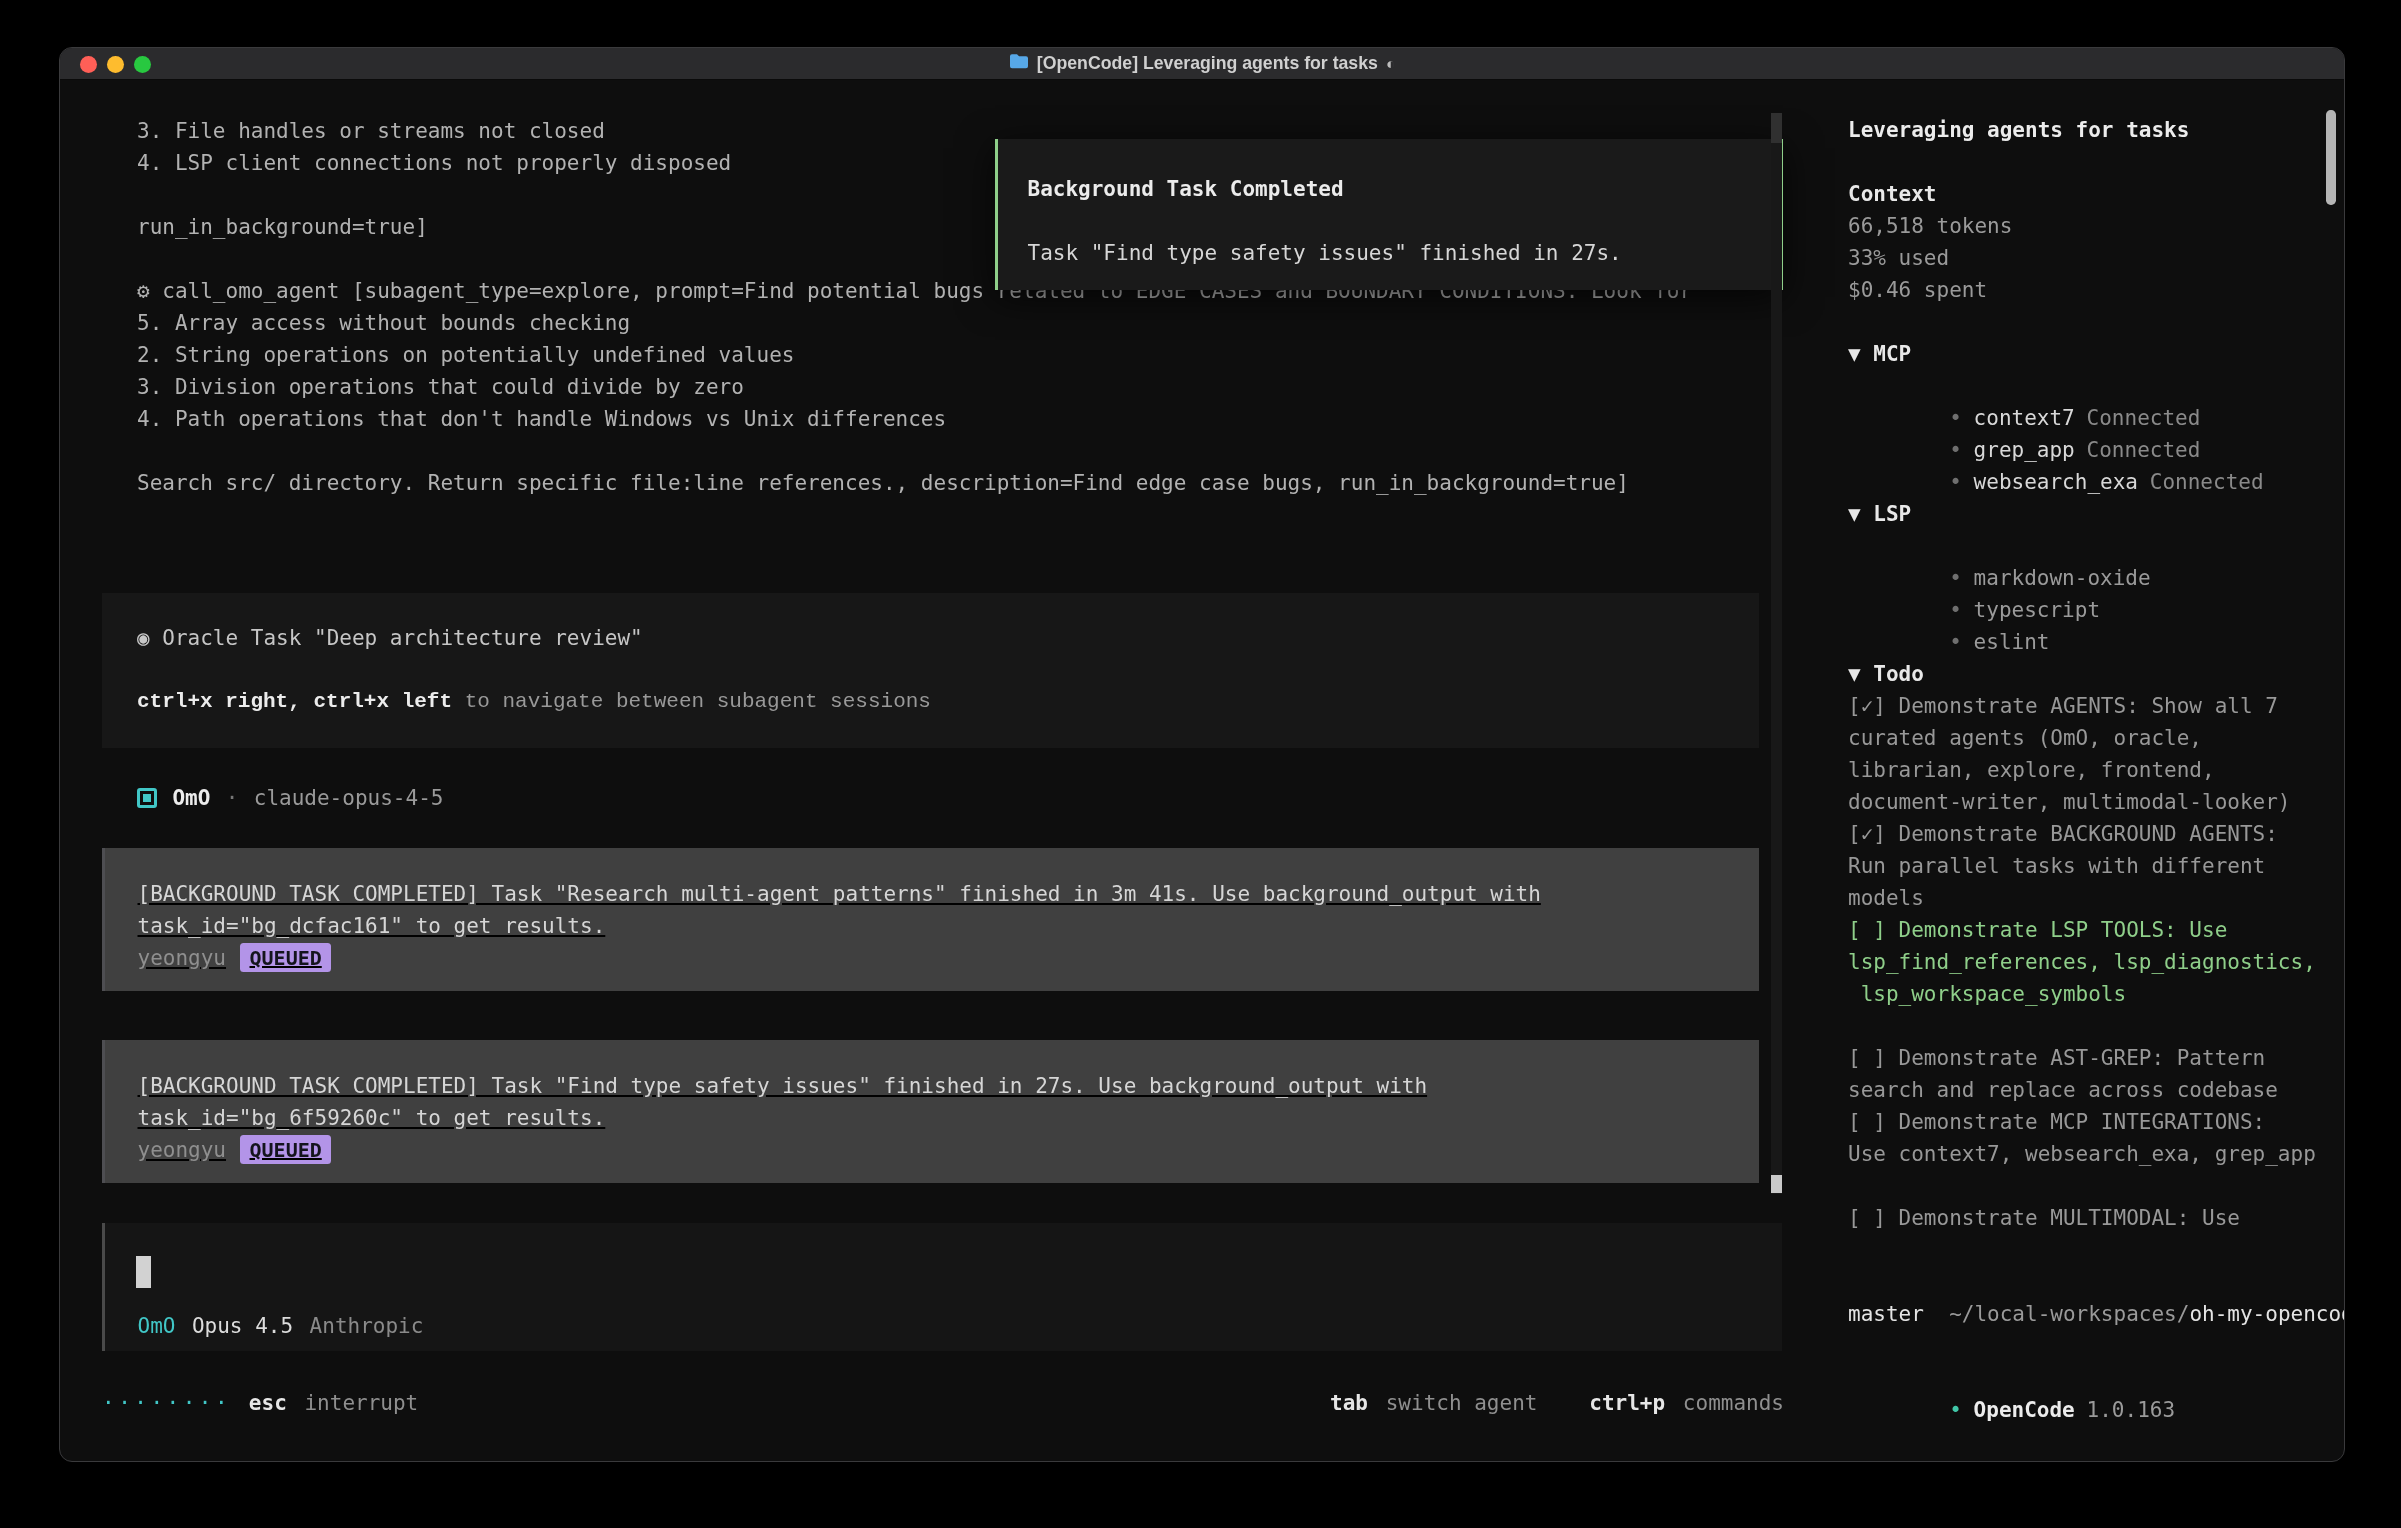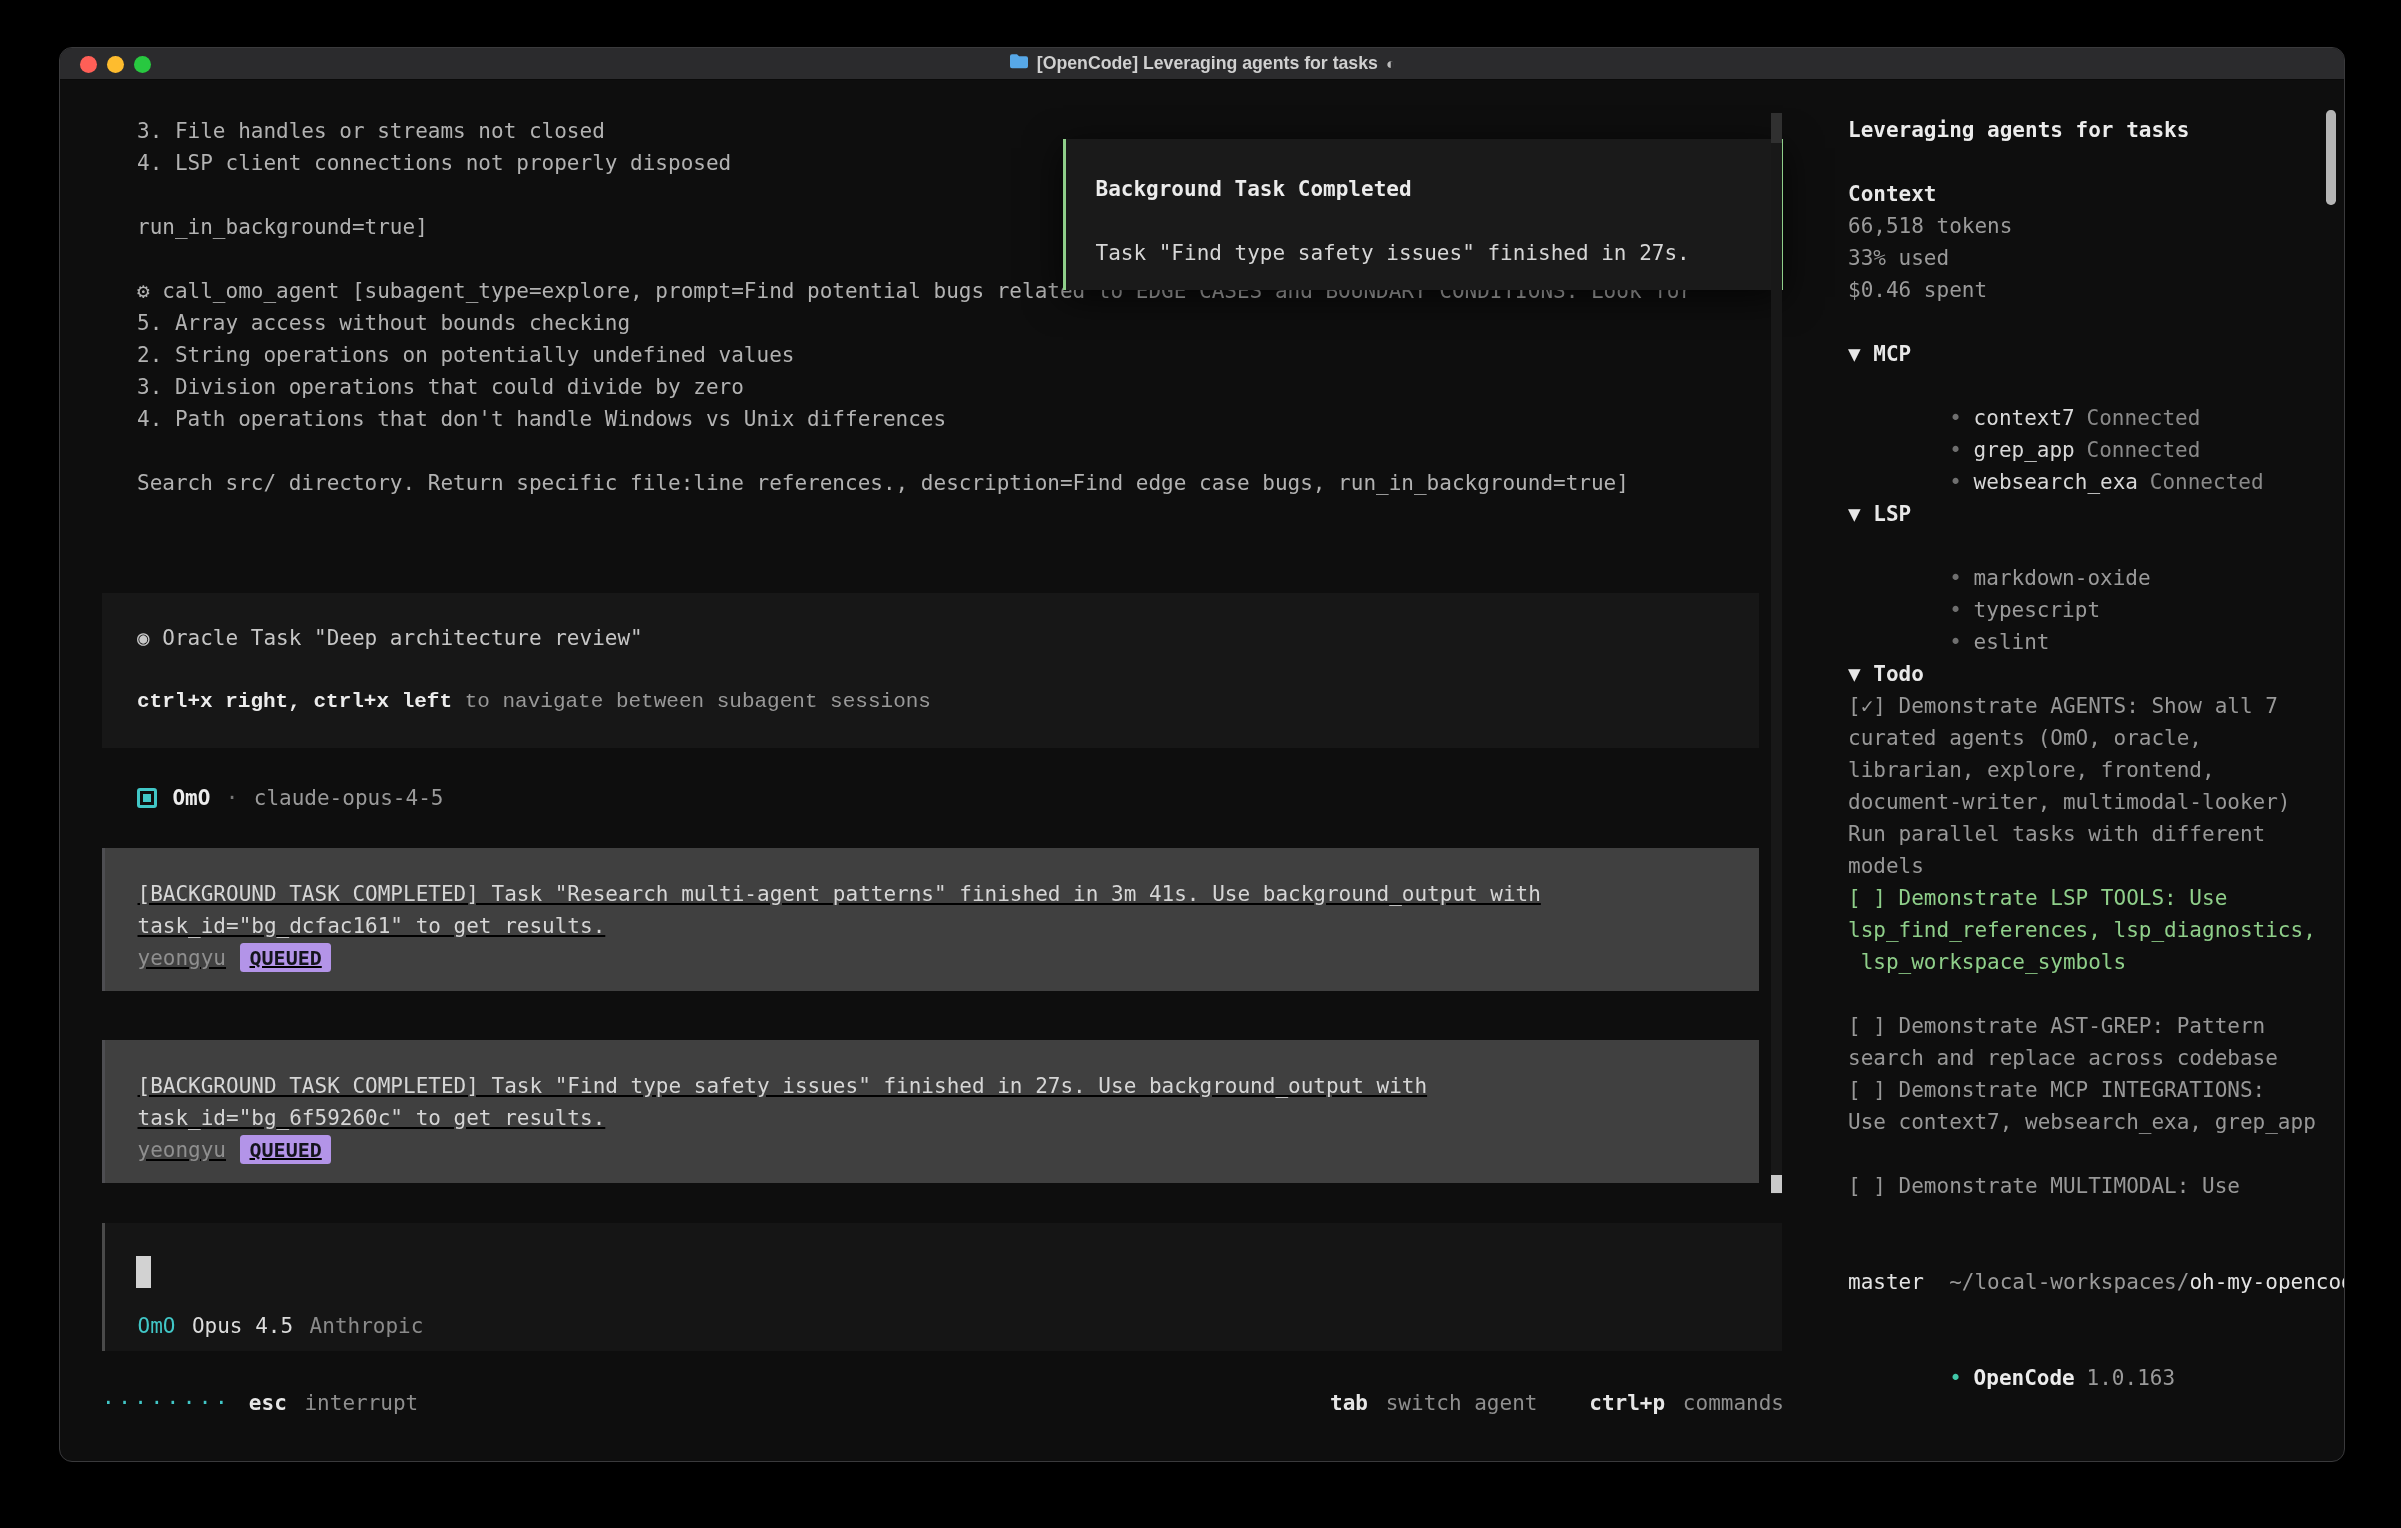--- a/index.html
+++ b/index.html
@@ -19,21 +19,21 @@
     font-family:"Liberation Sans",sans-serif; font-size:17.7px; font-weight:bold; }
   .wtitle .suffix { font-weight:normal; color:#bdbdbd; font-size:15.4px; }
 
   .content { display:flex; height:1382px; }
 
   
   .main { flex:1; position:relative; font-size:21px; line-height:32px; }
   .t-line { height:32px; white-space:pre; color:#b2b2b2; }
   .scrollback { position:absolute; left:77px; top:35px; }
 
-  .notification { position:absolute; top:59px; right:32px; width:720px; background:#1a1a1a;
+  .notification { position:absolute; top:59px; right:32px; width:788px; background:#1a1a1a;
     border-left:3px solid #8fcf8a; border-right:3px solid #8fcf8a;
     padding:34px 23.6px 21px 29.5px; box-shadow:0 8.3px 35px rgba(0,0,0,.7); }
   .notif-title { height:32px; color:#ececec; font-weight:bold; white-space:pre; }
   .notif-body { height:32px; color:#d6d6d6; margin-top:32px; white-space:pre; }
 
   .oracle { position:absolute; left:42px; top:513px; width:1657px; height:155px;
     background:#171717; padding:29px 0 0 35px; }
   .oracle-title { height:32px; color:#c6c6c6; white-space:pre; }
   .oracle-hint { height:32px; margin-top:32px; color:#999; white-space:pre;font-family:Liberation Mono, monospace; }
   .oracle-hint .keys { color:#ececec; font-weight:bold; }
@@ -234,20 +234,21 @@
       <div class="s-line">
         <span class="bullet">•</span><span class="lsp-name">eslint</span>
       </div>
       <div class="s-line"></div>
 
       <div class="s-line s-h">▼ Todo</div>
       <div class="s-line todo-done">[✓] Demonstrate AGENTS: Show all 7</div>
       <div class="s-line todo-done">curated agents (OmO, oracle,</div>
       <div class="s-line todo-done">librarian, explore, frontend,</div>
       <div class="s-line todo-done">document-writer, multimodal-looker)</div>
+      <div class="s-line todo-done">[✓] Demonstrate BACKGROUND AGENTS:</div>
       <div class="s-line todo-done">Run parallel tasks with different</div>
       <div class="s-line todo-done">models</div>
       <div class="s-line todo-current">[ ] Demonstrate LSP TOOLS: Use</div>
       <div class="s-line todo-current">lsp_find_references, lsp_diagnostics,</div>
       <div class="s-line todo-current"> lsp_workspace_symbols</div>
       <div class="s-line"></div>
       <div class="s-line todo-pending">[ ] Demonstrate AST-GREP: Pattern</div>
       <div class="s-line todo-pending">search and replace across codebase</div>
       <div class="s-line todo-pending">[ ] Demonstrate MCP INTEGRATIONS:</div>
       <div class="s-line todo-pending">Use context7, websearch_exa, grep_app</div>

